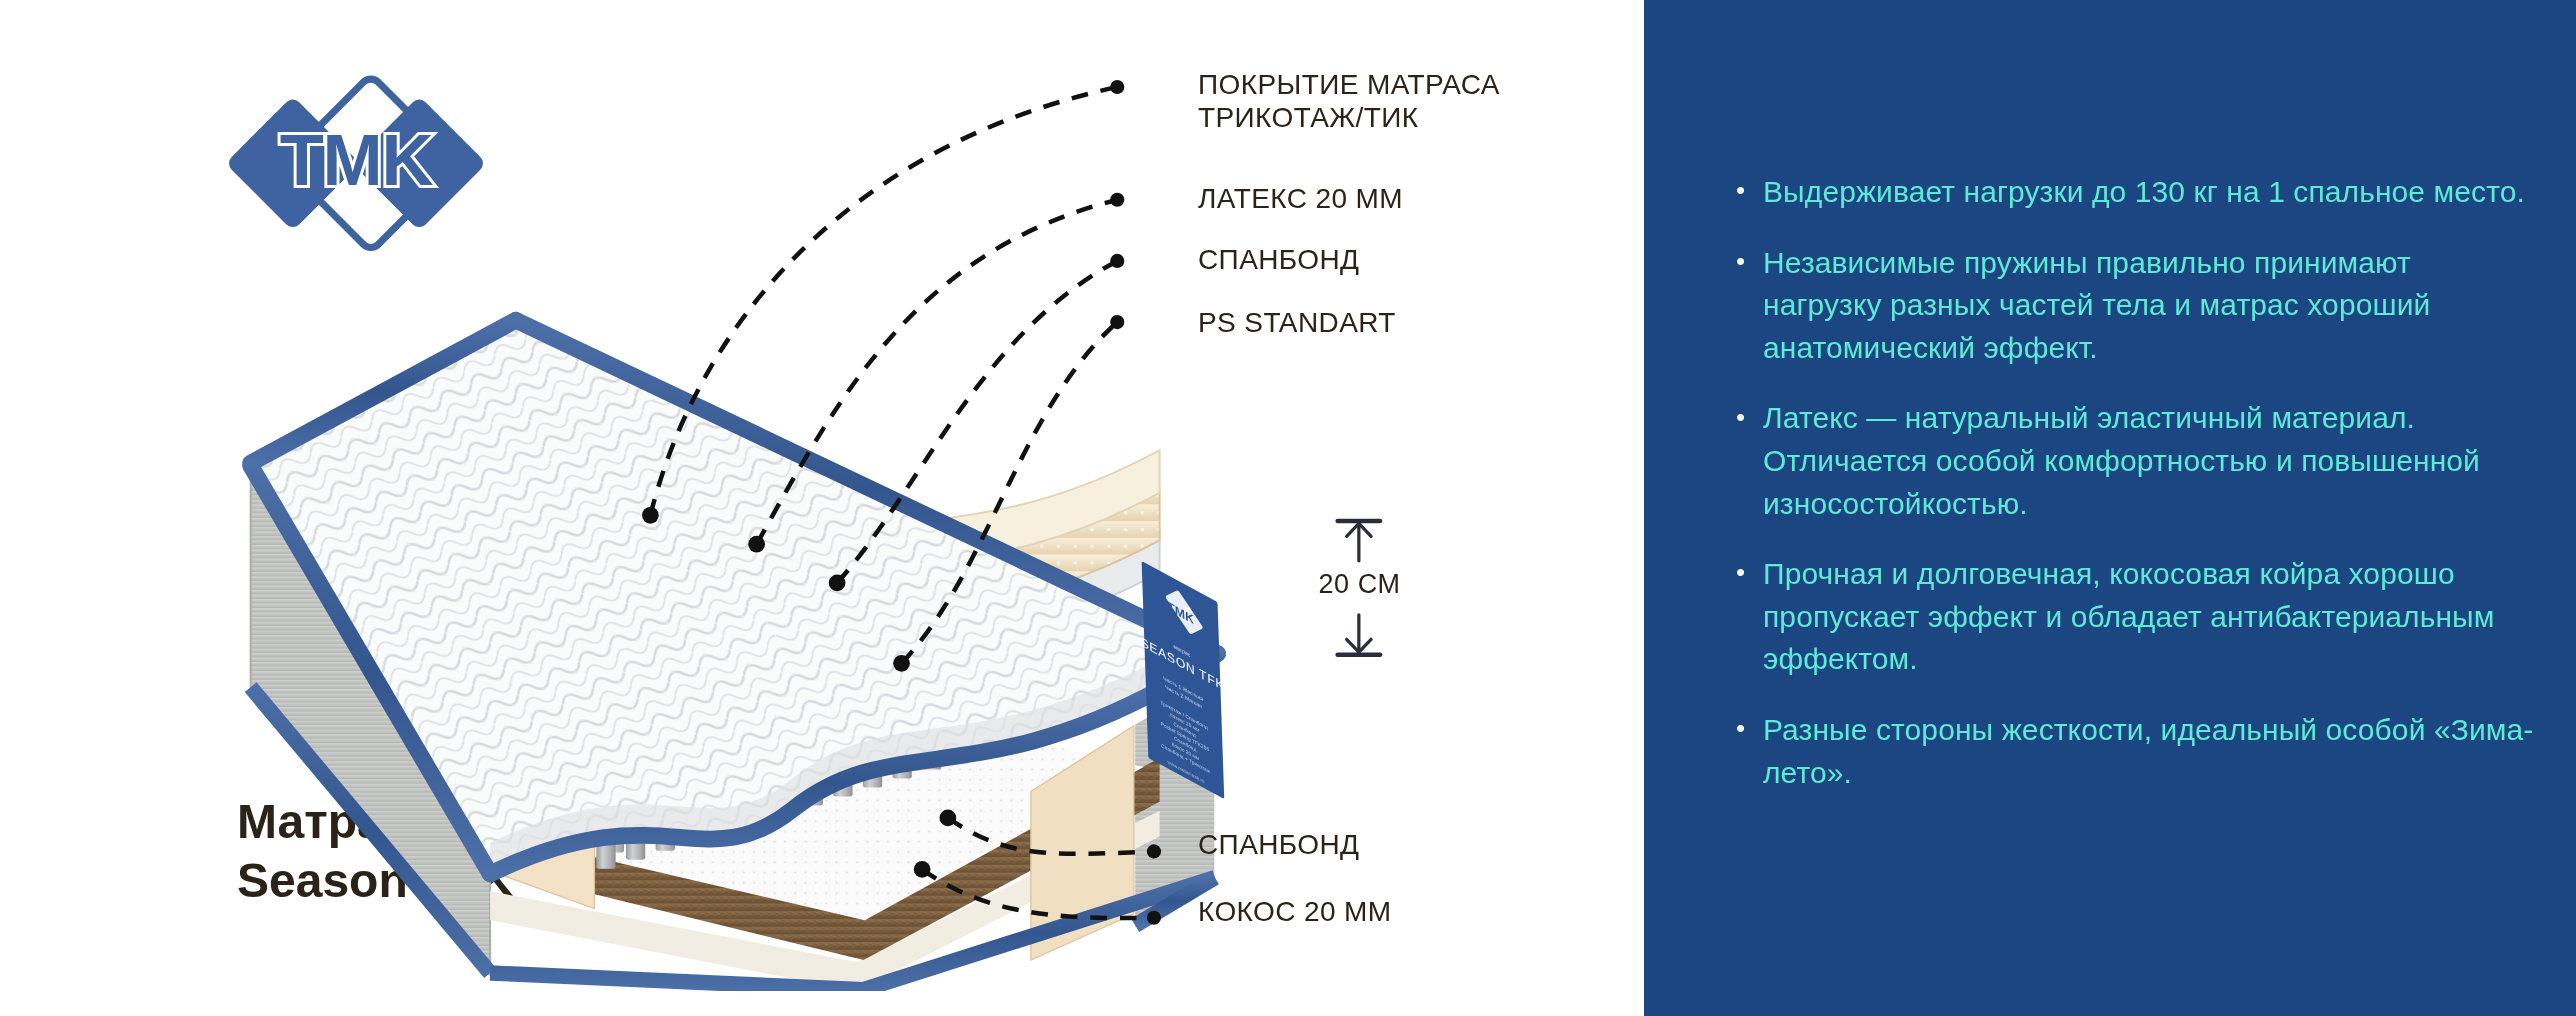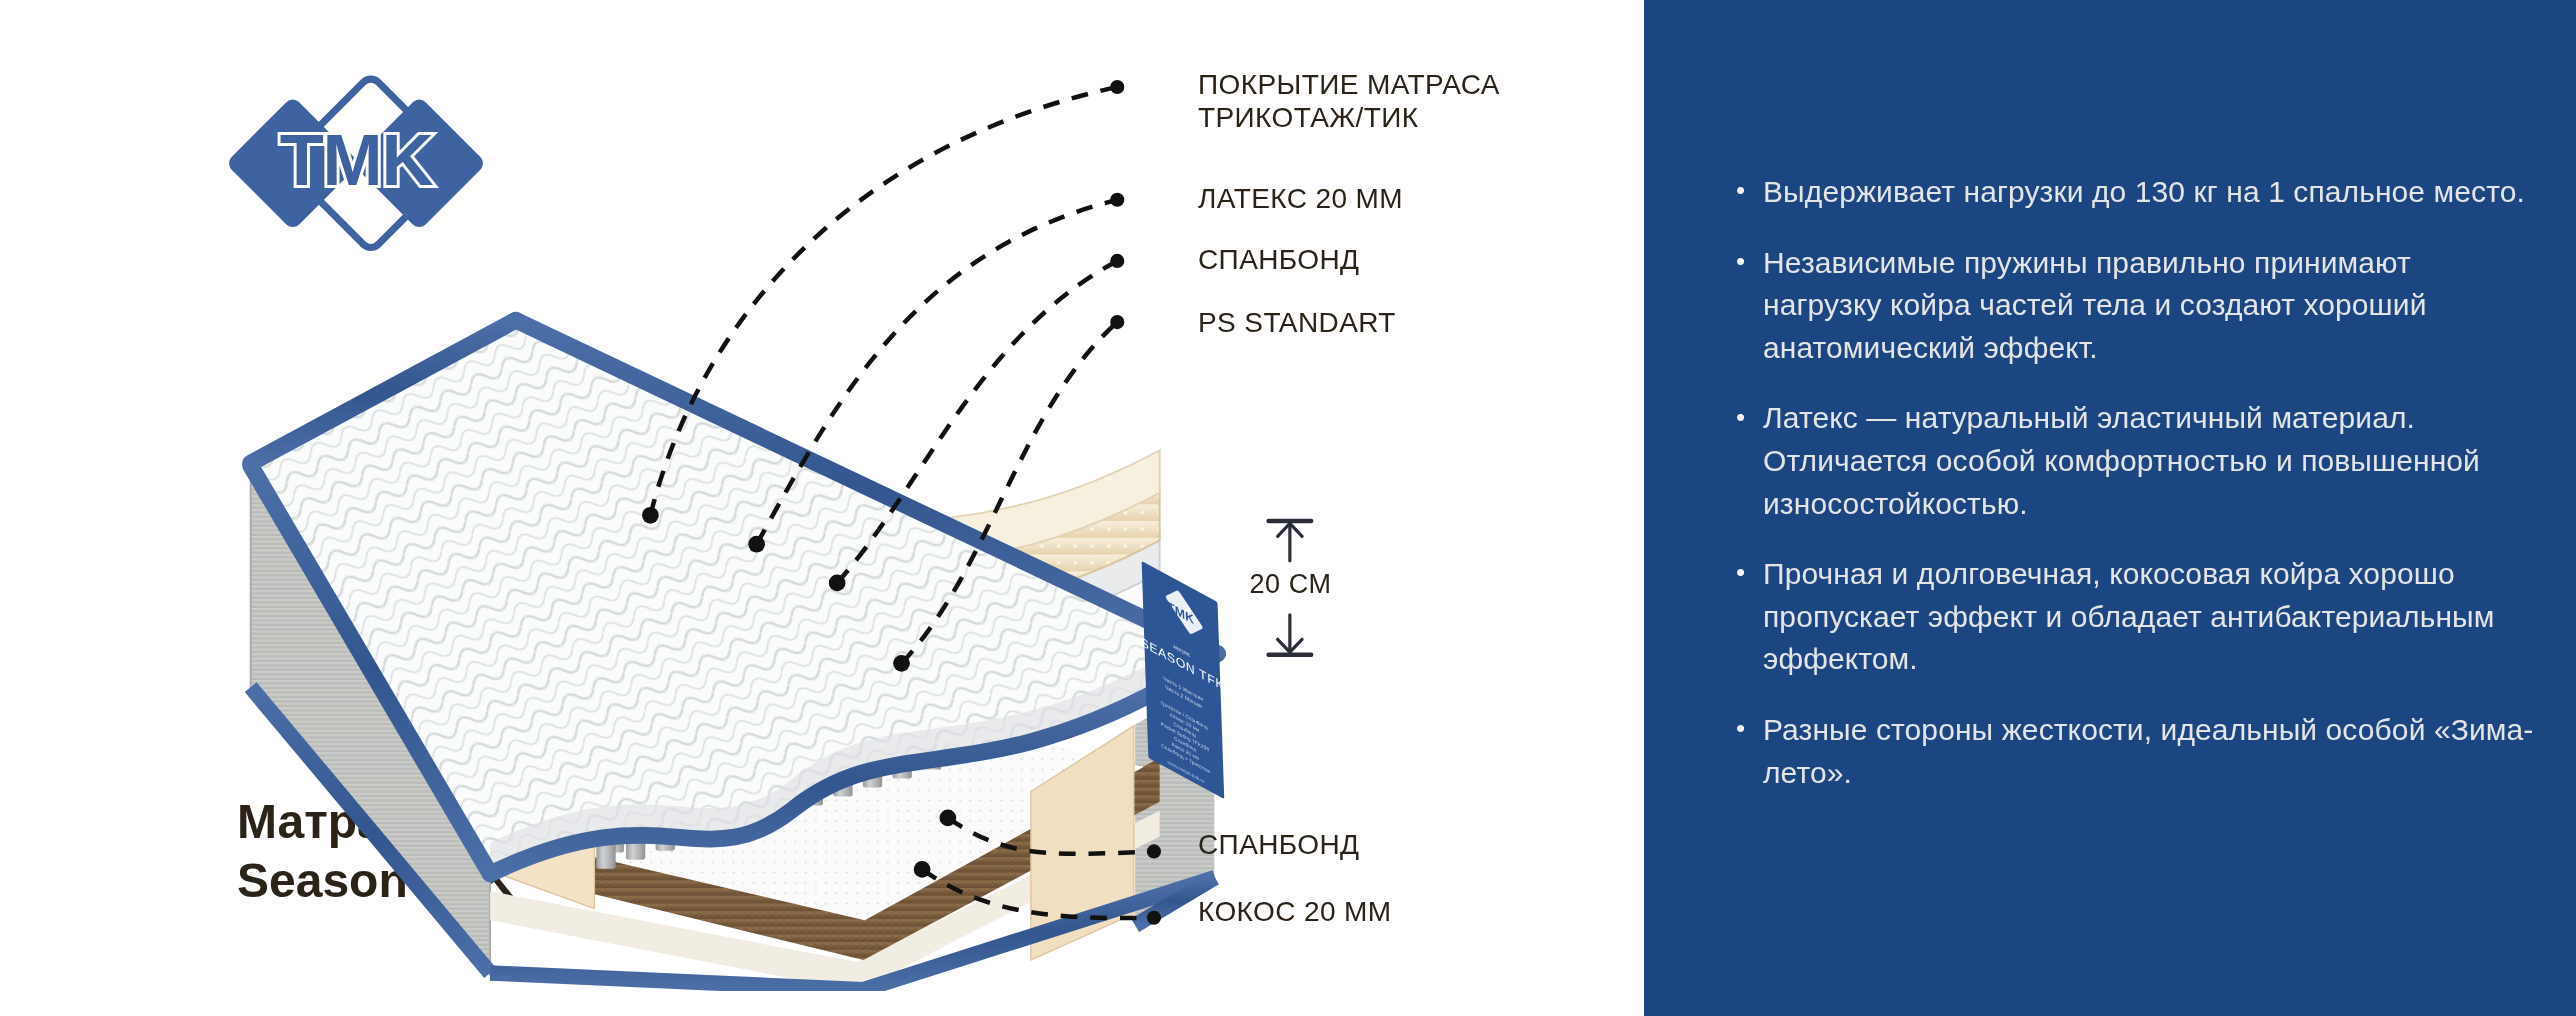--- a/index.html
+++ b/index.html
@@ -13,21 +13,21 @@
   
   #prod-title{position:absolute;left:237px;top:793px;width:451px;
     font-size:48px;font-weight:bold;line-height:1.22;color:#2b2318;letter-spacing:0px;}
   #prod-title div{white-space:nowrap;}
 
   
   #mattress{position:absolute;left:213px;top:270px;width:1095px;height:721px;}
   #mattress svg{width:100%;height:100%;display:block;}
 
   
-  #dim{position:absolute;left:1213px;top:499px;width:155px;height:177px;}
+  #dim{position:absolute;left:1282px;top:499px;width:155px;height:177px;}
   #dim svg{position:absolute;left:0;top:0;width:155px;height:177px;}
   #dim .dimtext{position:absolute;left:0;top:70px;width:155px;text-align:center;
     font-size:27px;color:#2b2318;letter-spacing:0.6px;font-family:"Liberation Sans",sans-serif;}
 
   
   #leaders{position:absolute;left:0;top:0;width:1644px;height:1017px;pointer-events:none;}
 
   
   .callout{position:absolute;font-size:28px;color:#2b2318;letter-spacing:0.4px;line-height:1.18;white-space:pre-line;}
   #c0{left:1198px;top:68px;}
@@ -37,21 +37,21 @@
   #c4{left:1198px;top:828px;}
   #c5{left:1198px;top:895px;}
 
   
   #panel{position:absolute;left:1644px;top:0;width:932px;height:1017px;background:#1c4682;}
   #panel-title{position:absolute;left:92px;top:61px;width:805px;
     font-size:40px;font-weight:bold;color:#ffffff;letter-spacing:0.3px;}
   #bullets{position:absolute;left:92px;top:171px;width:799px;}
   .bullet{display:flex;margin-bottom:28px;}
   .bullet .dot{flex:0 0 27px;color:#ffffff;font-size:26px;line-height:1.42;padding-top:1.3px;}
-  .bullet .btxt{flex:1 1 auto;color:#e5e5e5;font-size:30px;line-height:1.42;letter-spacing:0.1px;}
+  .bullet .btxt{flex:1 1 auto;color:#5eead4;font-size:30px;line-height:1.42;letter-spacing:0.1px;}
 </style>
 </head>
 <body>
 
 <div id="stage">
 
   <div id="logo">
     <svg viewBox="0 0 400 310" xmlns="http://www.w3.org/2000/svg">
       <g fill="#3f63a0">
         <rect x="28" y="83" width="148" height="148" rx="14" transform="rotate(45 102 157)"></rect>
@@ -675,21 +675,21 @@
   <div class="callout" id="c5">КОКОС 20 ММ</div>
 
   <div id="panel">
     <div id="bullets">
         <div class="bullet">
           <span class="dot">•</span>
           <span class="btxt">Выдерживает нагрузки до 130 кг на 1 спальное место.</span>
         </div>
         <div class="bullet">
           <span class="dot">•</span>
-          <span class="btxt">Независимые пружины правильно принимают нагрузку койра частей тела и создают хороший анатомический эффект.</span>
+          <span class="btxt">Независимые пружины правильно принимают нагрузку разных частей тела и матрас хороший анатомический эффект.</span>
         </div>
         <div class="bullet">
           <span class="dot">•</span>
           <span class="btxt">Латекс — натуральный эластичный материал. Отличается особой комфортностью и повышенной износостойкостью.</span>
         </div>
         <div class="bullet">
           <span class="dot">•</span>
           <span class="btxt">Прочная и долговечная, кокосовая койра хорошо пропускает эффект и обладает антибактериальным эффектом.</span>
         </div>
         <div class="bullet">

